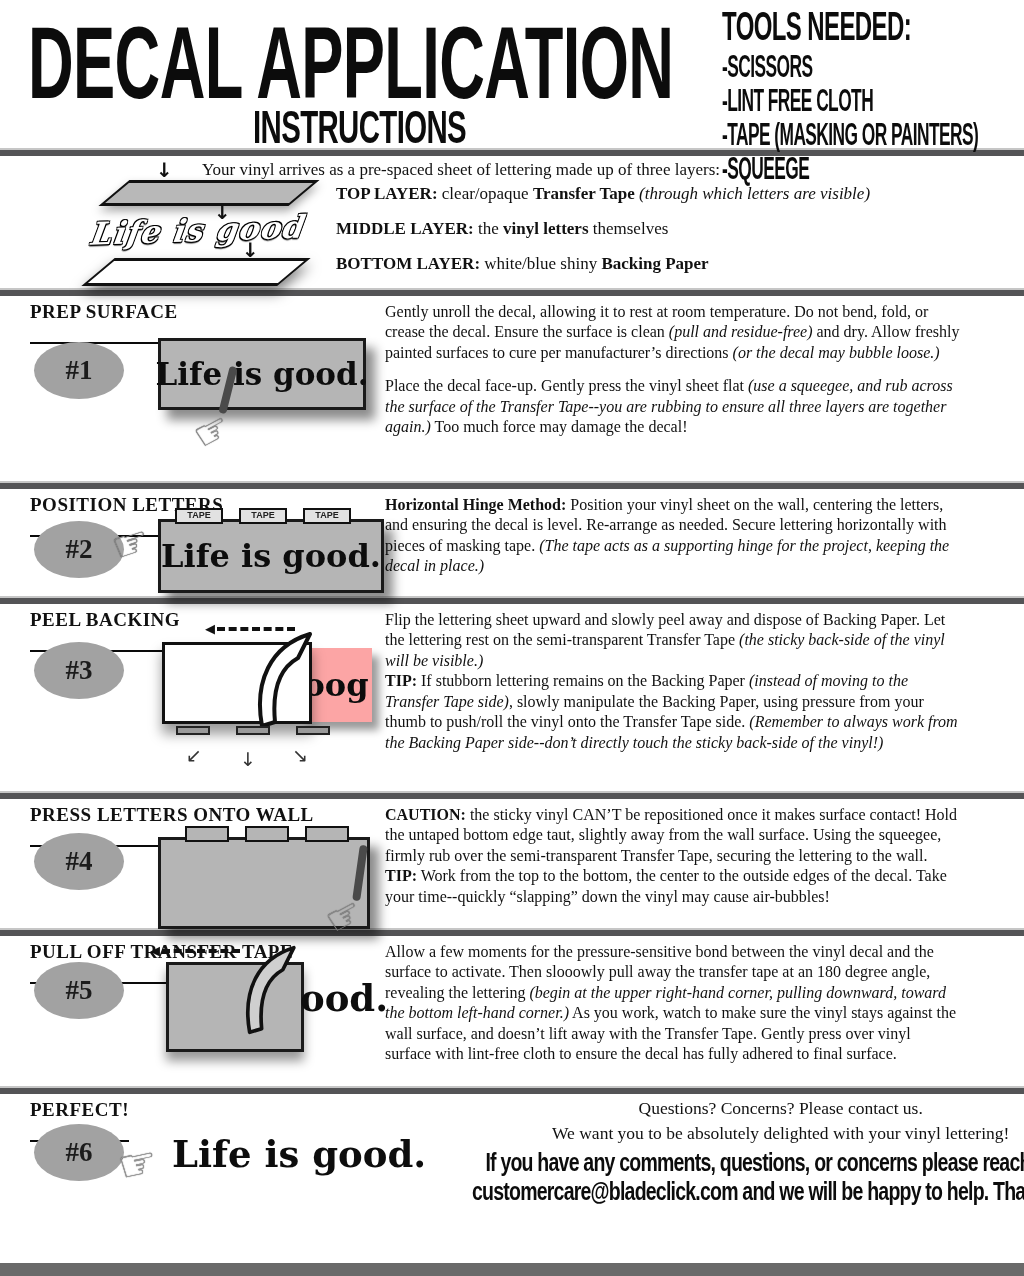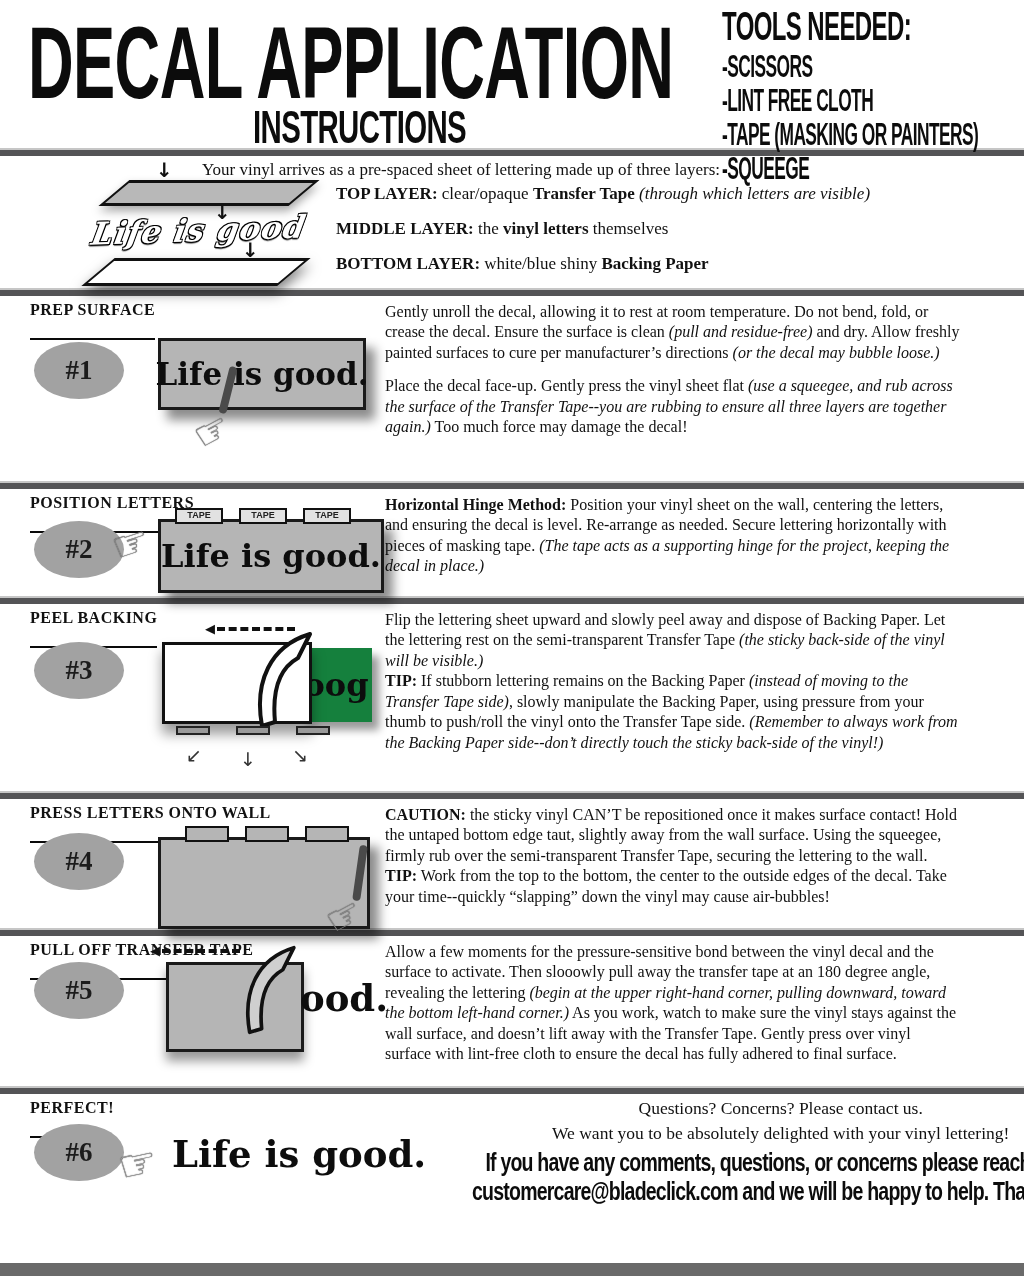--- a/index.html
+++ b/index.html
@@ -50,21 +50,21 @@
 
   
   .step { display: flex; width: 100%; }
   .step-left { position: relative; width: 385px; flex: none; }
   .step-right { flex: 1; padding: 6px 64px 0 0; font-size: 16px; line-height: 1.28; }
   .step-right p { margin: 0 0 13px 0; }
   .step-right p.tight { margin-bottom: 0; }
   .seg-b { font-weight: bold; }
   .seg-i { font-style: italic; }
   .step-heading {
-    position: absolute; left: 30px; top: 5px; font-size: 16px; font-weight: bold; letter-spacing: .5px;
+    position: absolute; left: 30px; top: 5px; font-size: 19px; font-weight: bold; letter-spacing: .5px;
     border-bottom: 2px solid #0a0a0a; padding-bottom: 19px; white-space: nowrap;
   }
   .badge {
     position: absolute; left: 34px; width: 90px; height: 57px; background: #a2a2a2; border-radius: 50%;
     display: flex; align-items: center; justify-content: center;
     font-size: 27px; font-weight: bold; color: #1c1c1c;
   }
   .decal-box {
     position: absolute; background: #b5b5b5; border: 3px solid #1a1a1a;
     box-shadow: 9px 10px 10px rgba(0,0,0,.45);
@@ -79,21 +79,21 @@
   .tape-tab4 { position: absolute; top: -14px; width: 44px; height: 16px; background: #b5b5b5; border: 2px solid #111; }
   .hand-glyph { font-family: "DejaVu Sans", sans-serif; color: #8f8f8f; display: inline-block;
     text-shadow: 0 0 1px #333; }
   .hand-squeegee { position: absolute; }
   .hand-squeegee .stick { position: absolute; width: 8px; height: 48px; background: #4a4a4a; border-radius: 4px; }
   .hand-squeegee .hand-glyph { position: absolute; font-size: 40px; transform: rotate(-28deg); }
   .dash-arrow { position: absolute; display: flex; align-items: center; }
   .dash-arrow .ah { font-family: "DejaVu Sans", sans-serif; font-size: 13px; line-height: 1; color: #111; }
   .dash-arrow .dl { display: inline-block; width: 78px; border-top: 4px dashed #111; margin-left: 2px; }
   .backing-sheet { position: absolute; background: #fff; border: 3px solid #111; box-shadow: 0 10px 12px rgba(0,0,0,.4); }
-  .peel-gray { position: absolute; background: #15803d; box-shadow: 7px 8px 8px rgba(0,0,0,.4);
+  .peel-gray { position: absolute; background: #fca5a5; box-shadow: 7px 8px 8px rgba(0,0,0,.4);
     display: flex; align-items: center; justify-content: center; }
   .small-tab { position: absolute; width: 34px; height: 9px; background: #9a9a9a; border: 2px solid #222; }
   .scatter { position: absolute; font-family: "DejaVu Sans", sans-serif; font-size: 19px; color: #333; }
   .curl { position: absolute; }
 
   
   .footer-right { flex: 1; padding: 4px 50px 0 0; text-align: center; }
   .f-serif { font-size: 17.5px; margin-bottom: 4px; }
   .f-cond { font-size: 25px; line-height: 1.12; }
 </style>

